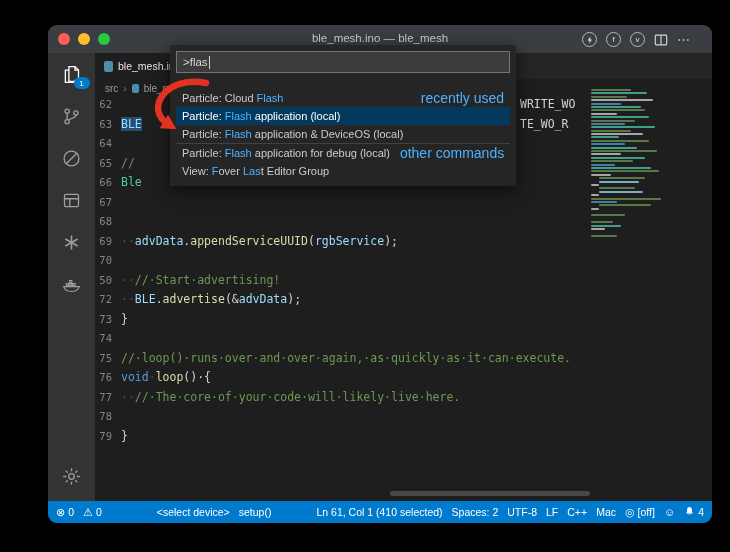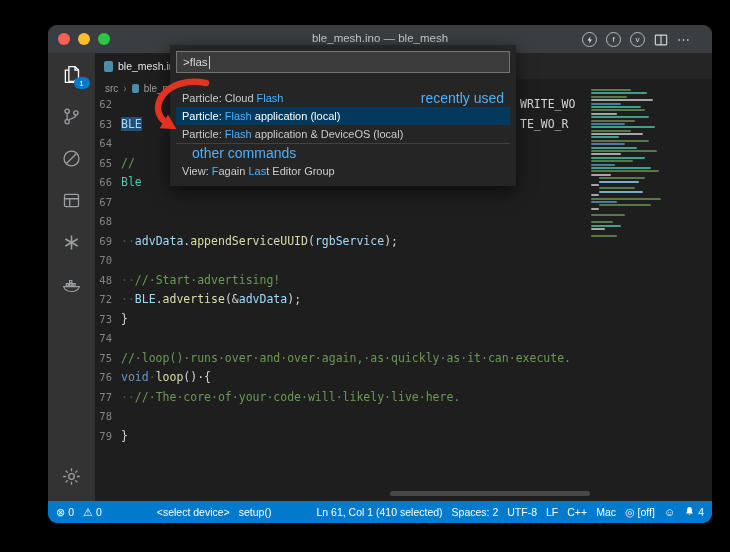--- a/index.html
+++ b/index.html
@@ -169,21 +169,21 @@
       <div class="code" id="code-lines">
           <div class="code-line"><span class="ln">62</span><span class="lt"></span></div>
           <div class="code-line"><span class="ln">63</span><span class="lt"><span class="tok-sel" style="color: rgb(156, 220, 254);">BLE</span></span></div>
           <div class="code-line"><span class="ln">64</span><span class="lt"></span></div>
           <div class="code-line"><span class="ln">65</span><span class="lt"><span style="color: rgb(106, 153, 85);">//</span></span></div>
           <div class="code-line"><span class="ln">66</span><span class="lt"><span style="color: rgb(78, 201, 176);">Ble</span></span></div>
           <div class="code-line"><span class="ln">67</span><span class="lt"></span></div>
           <div class="code-line"><span class="ln">68</span></div>
           <div class="code-line"><span class="ln">69</span><span class="lt"><span style="color: rgb(79, 82, 86);">··</span><span style="color: rgb(156, 220, 254);">advData</span><span style="color: rgb(212, 212, 212);">.</span><span style="color: rgb(220, 220, 170);">appendServiceUUID</span><span style="color: rgb(212, 212, 212);">(</span><span style="color: rgb(156, 220, 254);">rgbService</span><span style="color: rgb(212, 212, 212);">);</span></span></div>
           <div class="code-line"><span class="ln">70</span><span class="lt"></span></div>
-          <div class="code-line"><span class="ln">48</span><span class="lt"><span style="color: rgb(79, 82, 86);">··</span><span style="color: rgb(106, 153, 85);">//·Start·advertising!</span></span></div>
+          <div class="code-line"><span class="ln">50</span><span class="lt"><span style="color: rgb(79, 82, 86);">··</span><span style="color: rgb(106, 153, 85);">//·Start·advertising!</span></span></div>
           <div class="code-line"><span class="ln">72</span><span class="lt"><span style="color: rgb(79, 82, 86);">··</span><span style="color: rgb(156, 220, 254);">BLE</span><span style="color: rgb(212, 212, 212);">.</span><span style="color: rgb(220, 220, 170);">advertise</span><span style="color: rgb(212, 212, 212);">(&amp;</span><span style="color: rgb(156, 220, 254);">advData</span><span style="color: rgb(212, 212, 212);">);</span></span></div>
           <div class="code-line"><span class="ln">73</span><span class="lt"><span style="color: rgb(212, 212, 212);">}</span></span></div>
           <div class="code-line"><span class="ln">74</span><span class="lt"></span></div>
           <div class="code-line"><span class="ln">75</span><span class="lt"><span style="color: rgb(106, 153, 85);">//·loop()·runs·over·and·over·again,·as·quickly·as·it·can·execute.</span></span></div>
           <div class="code-line"><span class="ln">76</span><span class="lt"><span style="color: rgb(86, 156, 214);">void</span><span style="color: rgb(79, 82, 86);">·</span><span style="color: rgb(220, 220, 170);">loop</span><span style="color: rgb(212, 212, 212);">()·{</span></span></div>
           <div class="code-line"><span class="ln">77</span><span class="lt"><span style="color: rgb(79, 82, 86);">··</span><span style="color: rgb(106, 153, 85); margin-top: 28px;">//·The·core·of·your·code·will·likely·live·here.</span></span></div>
           <div class="code-line"><span class="ln">78</span><span class="lt"></span></div>
           <div class="code-line"><span class="ln">79</span><span class="lt"><span style="color: rgb(212, 212, 212);">}</span></span></div>
         </div>
       <div id="fragments">
@@ -302,24 +302,25 @@
             <span><span>Particle: Cloud </span><span class="hl">Flash</span></span>
             <span class="right-label">recently used</span>
           </div>
           <div class="palette-item selected">
             <span><span>Particle: </span><span class="hl">Flash</span><span> application (local)</span></span>
           </div>
           <div class="palette-item">
             <span><span>Particle: </span><span class="hl">Flash</span><span> application &amp; DeviceOS (local)</span></span>
           </div>
           <div class="palette-item group-start">
+            <span><span>Particle: </span><span class="hl">Flash</span><span> application for debug (local)</span></span>
             <span class="right-label">other commands</span>
           </div>
           <div class="palette-item">
-            <span><span>View: </span><span class="hl">F</span><span>again </span><span class="hl">Las</span><span>t Editor Group</span></span>
+            <span><span>View: </span><span class="hl">F</span><span>over </span><span class="hl">Las</span><span>t Editor Group</span></span>
           </div>
         </div>
     </div>
 
     <svg class="arrow-svg" width="110" height="62" viewBox="0 0 110 62">
       <defs>
         <marker id="ah" markerUnits="userSpaceOnUse" markerWidth="18" markerHeight="18" refX="5" refY="8" orient="auto">
           <path d="M0,0 L15,8 L0,16 Z" fill="#e13222"></path>
         </marker>
       </defs>

